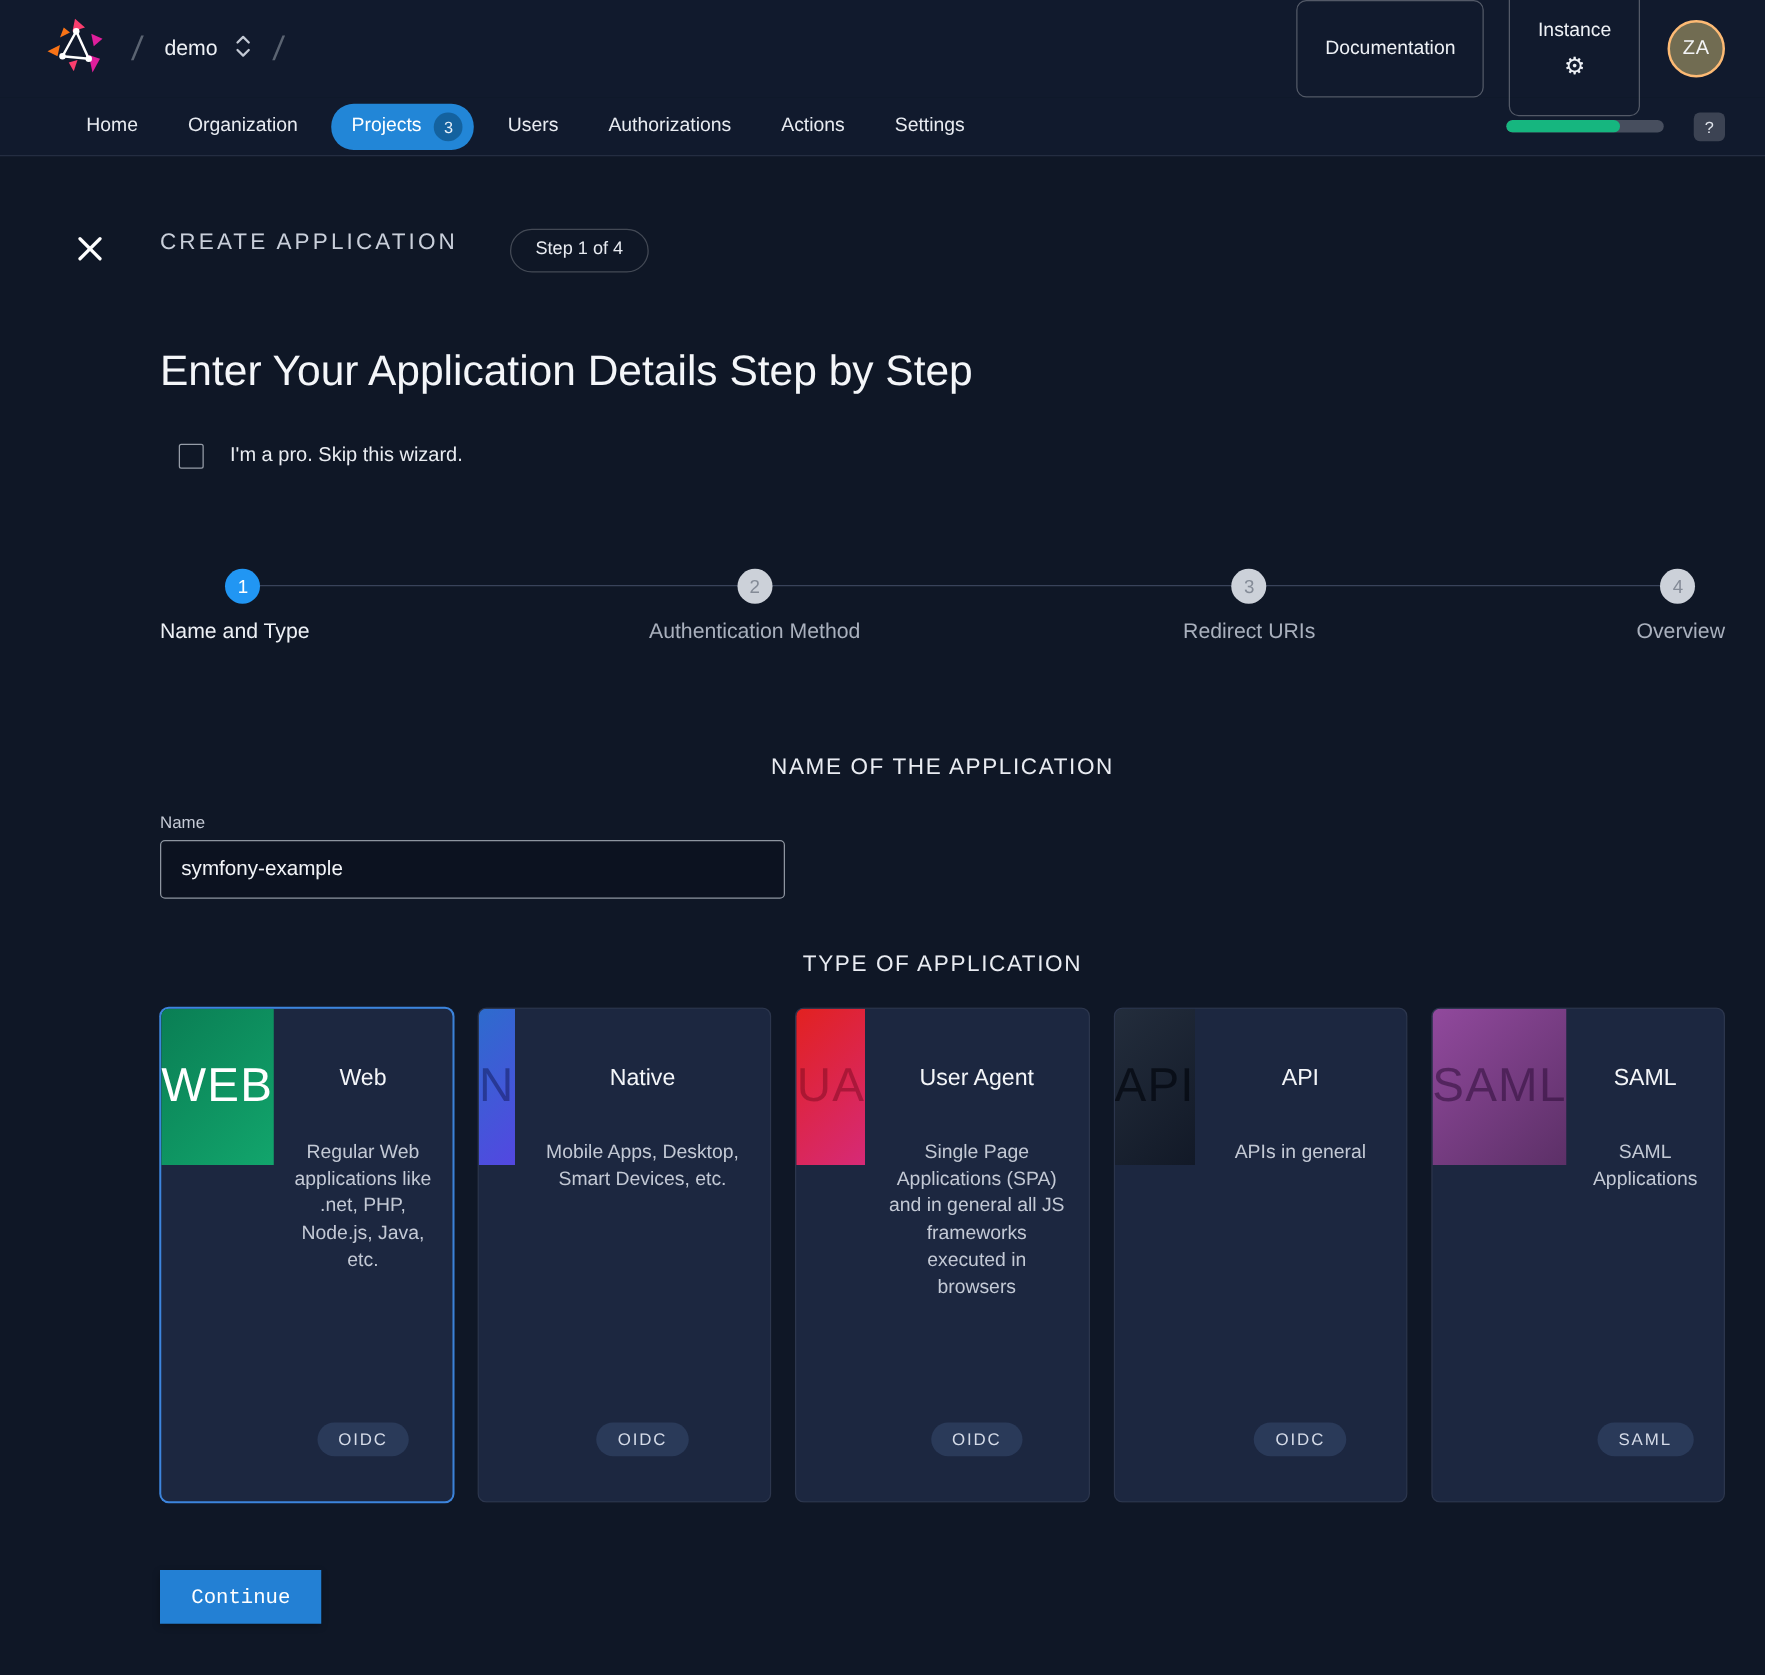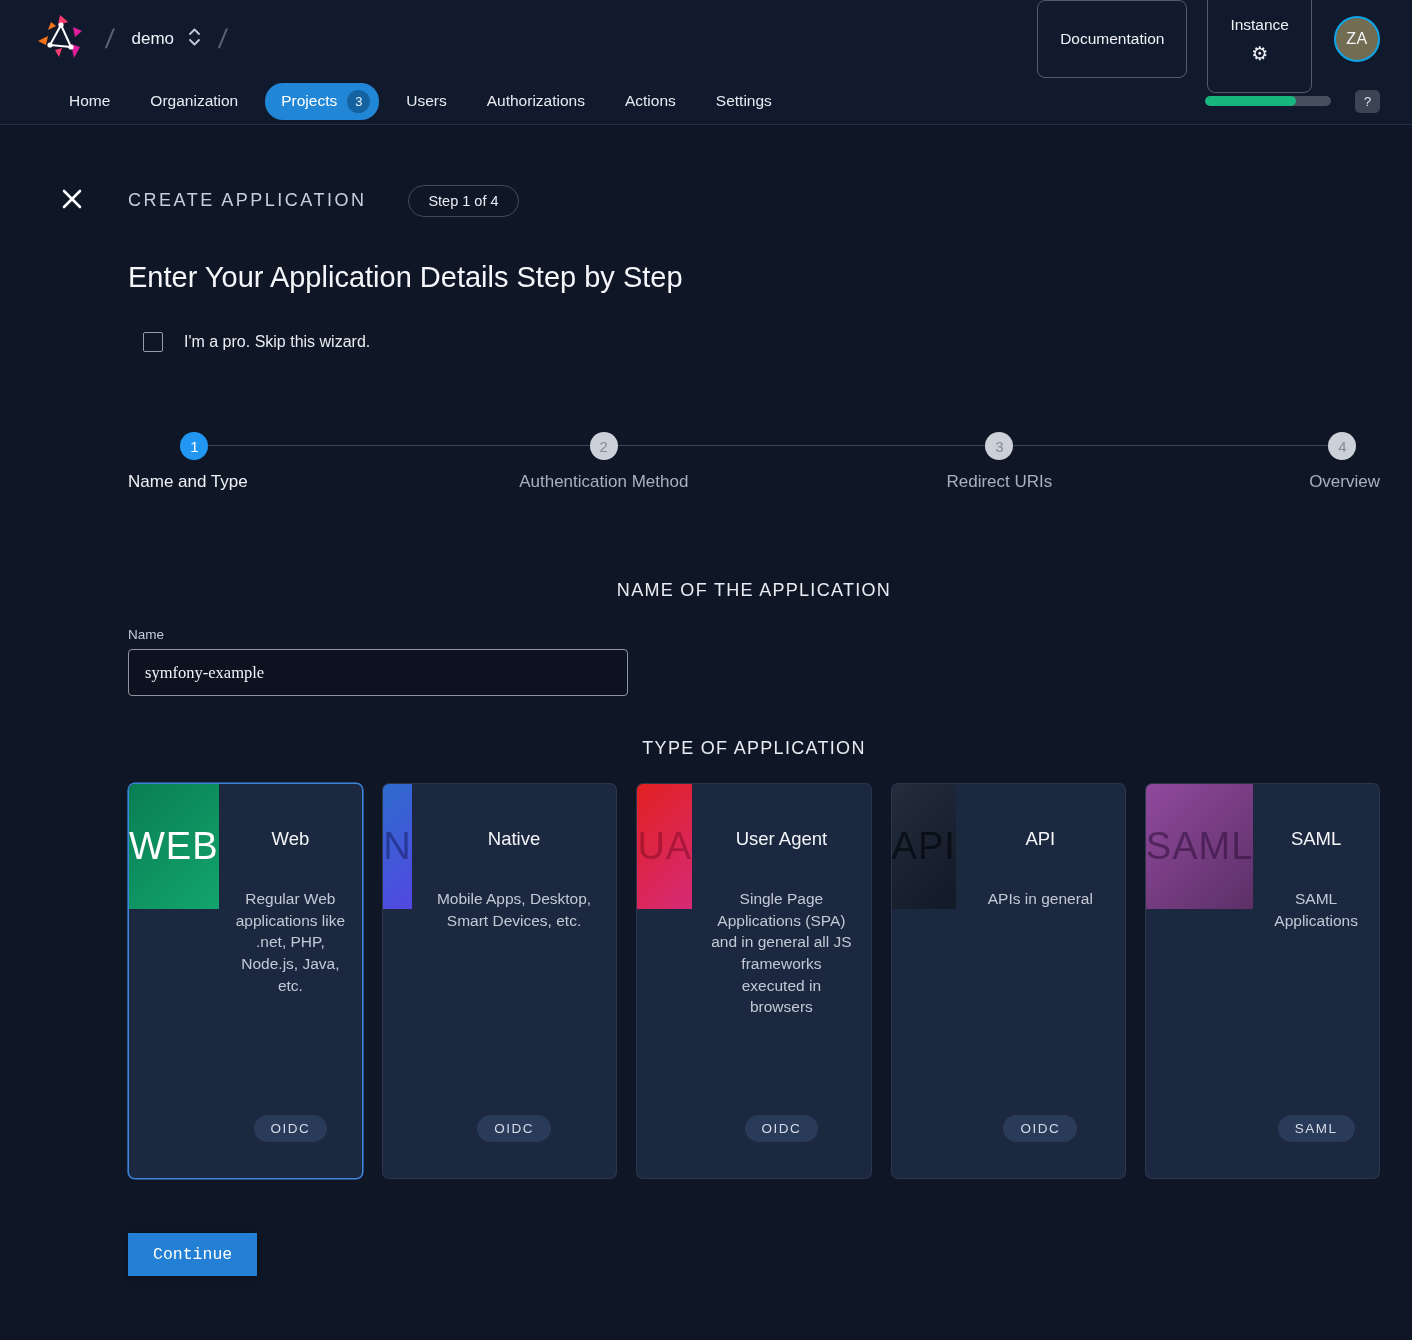--- a/index.html
+++ b/index.html
@@ -35,21 +35,21 @@
     border: 1px solid rgba(255,255,255,0.28);
     background: transparent; color: #eef1f6;
     font-size: 15.5px; font-family: inherit;
     border-radius: 8px; padding: 29px 22px; cursor: pointer;
   }
   .top-btn + .top-btn { margin-left: 20px; flex-direction: column; }
   .gear { font-size: 19px; line-height: 1; color: #eef1f6; }
   .avatar {
     width: 46px; height: 46px; border-radius: 50%;
     background: #716c52;
-    border: 2px solid #0ea5e9;
+    border: 2px solid #fdba74;
     margin-left: 22px;
     display: flex; align-items: center; justify-content: center;
     font-size: 16px; letter-spacing: 0.5px; color: #f2f3f5; cursor: pointer;
   }
 
   
   .navbar {
     height: 47px;
     background: #111a2d;
     border-bottom: 1px solid #242d41;
@@ -80,36 +80,36 @@
   .quota-fill { height: 100%; width: 72%; background: #16b67f; border-radius: 6px; }
   .help-btn {
     margin-left: 24px;
     width: 25px; height: 23px; border-radius: 5px;
     background: #3c4353; color: #dfe3ea; border: none; cursor: pointer;
     font-size: 13px; font-family: inherit;
   }
 
   
   .wizard-head {
-    display: flex; align-items: center;
+    display: flex; 
     margin: 58px 32px 0 56px;
   }
   .close-btn { background: none; border: none; cursor: pointer; padding: 4px; display: flex; }
   .wizard-title {
     margin-left: 40px;
     font-size: 18px; letter-spacing: 2.5px; color: #c9cfda; font-weight: 400;
   }
   .step-pill {
     margin-left: 42px;
     border: 1px solid rgba(255,255,255,0.22); border-radius: 20px;
     padding: 7px 19px; font-size: 14.5px; color: #e8ebf1;
   }
   .heading {
-    margin: 43px 32px 0 128px;
-    font-size: 29px; font-weight: 500; color: #f4f6f9;
+    margin: 60px 32px 0 128px;
+    font-size: 34px; font-weight: 500; color: #f4f6f9;
   }
   .skip-row {
     margin: 38px 0 0 143px;
     display: flex; align-items: center; gap: 21px; cursor: pointer;
   }
   .checkbox {
     width: 20px; height: 20px; border: 1px solid #969da8; border-radius: 2px;
     background: transparent; display: inline-block;
   }
   .skip-label { font-size: 16px; color: #e9ecf1; }
@@ -144,21 +144,21 @@
     margin: 66px 32px 0 128px;
     font-size: 18px; letter-spacing: 1.3px; color: #e9ecf2; font-weight: 400; text-align: center;
   }
   .field { margin: 26px 32px 0 128px; }
   .field-label { font-size: 13.5px; color: #c6cbd6; display: block; }
   .text-input {
     margin-top: 7px;
     width: 500px; height: 47px;
     background: #0c1220;
     border: 1px solid #8e95a0; border-radius: 4px;
-    color: #f2f4f8; font-size: 16.5px; font-family: Liberation Serif, serif;
+    color: #f2f4f8; font-size: 16.5px; font-family: Liberation Sans, sans-serif;
     padding: 0 16px; outline: none;
   }
   .type-title { margin-top: 42px; }
 
   
   .cards {
     margin: 24px 32px 0 128px;
     width: 1252px;
     display: grid; grid-template-columns: repeat(5, 1fr); gap: 19px;
   }

